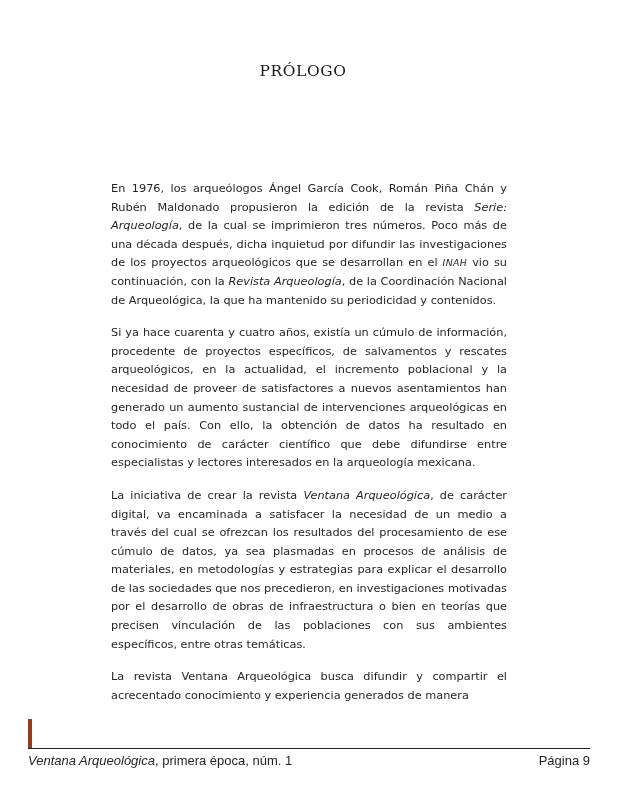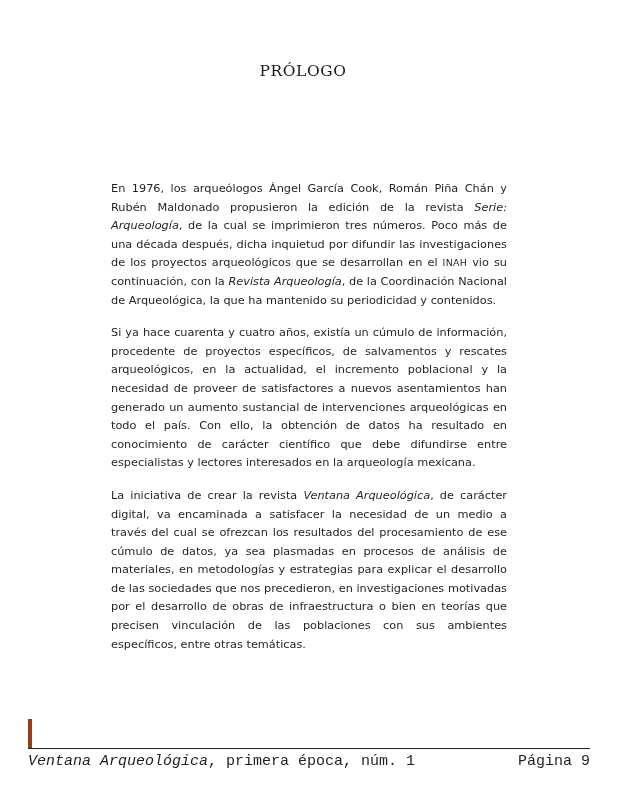--- a/index.html
+++ b/index.html
@@ -41,20 +41,21 @@
   }
   .body-text p:last-child {
     margin-bottom: 0;
   }
   .body-text i {
     font-style: italic;
   }
   .smallcaps {
     font-size: 9.4px;
     letter-spacing: 0.3px;
+    font-style: italic;
   }
   .footer-rule {
     position: absolute;
     left: 28px;
     top: 748px;
     width: 562px;
     height: 1px;
     background: #231f20;
   }
   .footer-accent {
@@ -66,22 +67,22 @@
     background: #9a3b1b;
   }
   .footer {
     position: absolute;
     left: 28px;
     top: 753px;
     width: 562px;
     display: flex;
     justify-content: space-between;
     align-items: center;
-    font-family: Liberation Mono, monospace;
-    font-size: 15px;
+    font-family: Liberation Sans, sans-serif;
+    font-size: 13px;
     color: #231f20;
   }
   .footer-left i {
     font-style: italic;
   }
   .footer-right {
     white-space: nowrap;
   }
 </style>
 </head>
@@ -98,20 +99,23 @@
     </p>
 
     <p>
       <span>Si ya hace cuarenta y cuatro años, existía un cúmulo de información, procedente de proyectos específicos, de salvamentos y rescates arqueológicos, en la actualidad, el incremento poblacional y la necesidad de proveer de satisfactores a nuevos asentamientos han generado un aumento sustancial de intervenciones arqueológicas en todo el país. Con ello, la obtención de datos ha resultado en conocimiento de carácter científico que debe difundirse entre especialistas y lectores interesados en la arqueología mexicana.</span>
     </p>
 
     <p>
       <span>La iniciativa de crear la revista </span><i>Ventana Arqueológica</i><span>, de carácter digital, va encaminada a satisfacer la necesidad de un medio a través del cual se ofrezcan los resultados del procesamiento de ese cúmulo de datos, ya sea plasmadas en procesos de análisis de materiales, en metodologías y estrategias para explicar el desarrollo de las sociedades que nos precedieron, en investigaciones motivadas por el desarrollo de obras de infraestructura o bien en teorías que precisen vinculación de las poblaciones con sus ambientes específicos, entre otras temáticas.</span>
     </p>
 
+    <p>
+      <span>La revista Ventana Arqueológica busca difundir y compartir el acrecentado conocimiento y experiencia generados de manera</span>
+    </p>
 
   </div>
 
   <div class="footer-accent"></div>
   <div class="footer-rule"></div>
 
   <div class="footer">
     <div class="footer-left"><i>Ventana Arqueológica</i><span>, primera época, núm. 1</span></div>
     <div class="footer-right">Página 9</div>
   </div>

